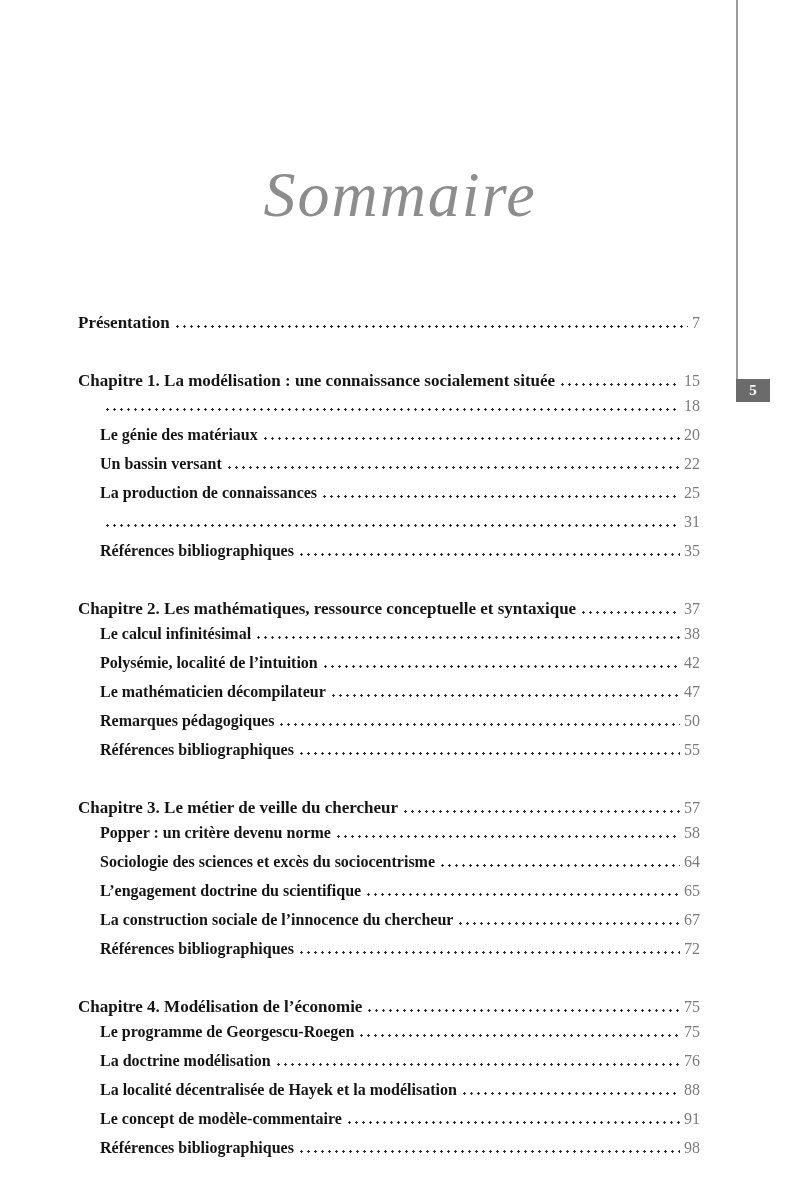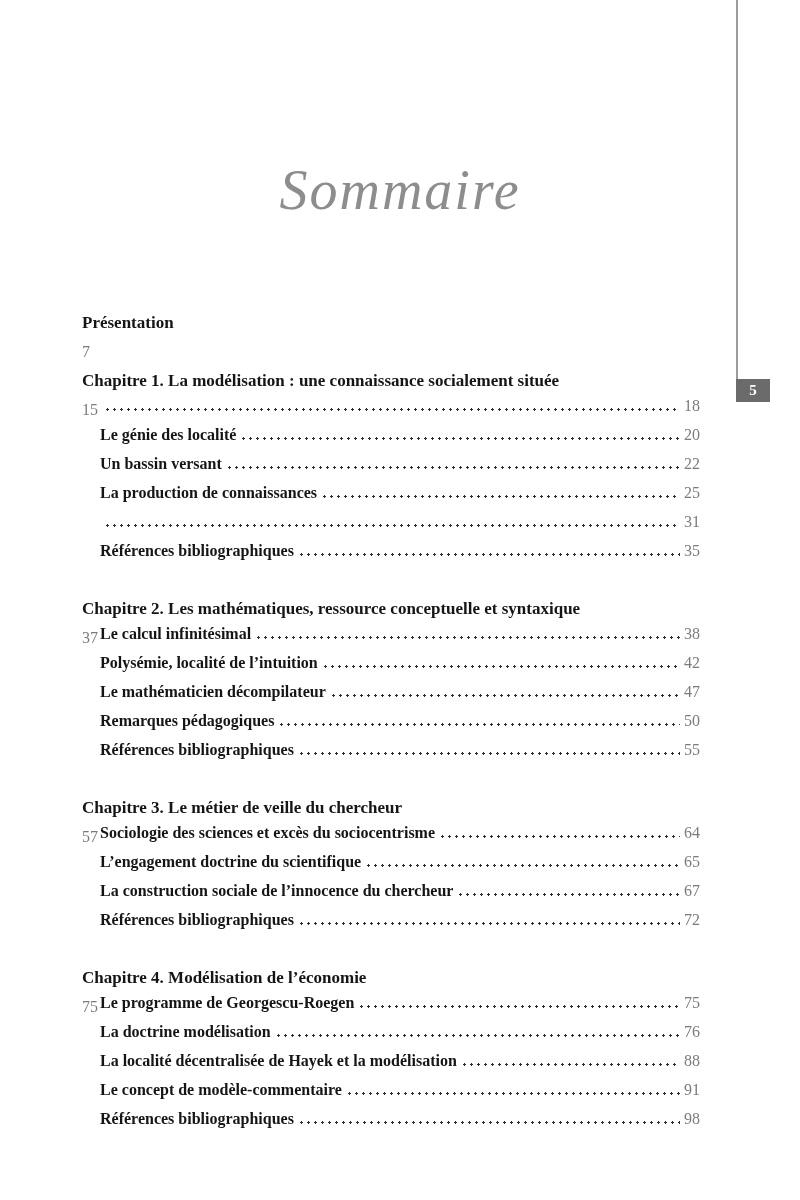--- a/index.html
+++ b/index.html
@@ -15,21 +15,21 @@
 
   
   .doc-title {
     position: absolute;
     top: 160px;
     left: 0;
     width: 100%;
     text-align: center;
     font-style: italic;
     font-weight: 400;
-    font-size: 56px;
+    font-size: 64px;
     letter-spacing: 2px;
     color: #8d8d8d;
     line-height: 1.1;
   }
 
   
   .edge-rule {
     position: absolute;
     left: 736px;
     top: 0;
@@ -66,21 +66,20 @@
   .row {
     display: flex;
     align-items: baseline;
     height: 29px;
     line-height: 29px;
     white-space: nowrap;
   }
   .row.chapter {
     font-size: 17px;
     font-weight: 700;
-    flex-direction: column;
   }
   .row.chapter:not(:first-child) { margin-top: 29px; margin-bottom: -4px; }
   .row.sub {
     font-size: 16px;
     font-weight: 700;
     padding-left: 22px;
   }
   .label { color: #151515; }
   .dots {
     flex: 1 1 auto;
@@ -118,21 +117,21 @@
       <div class="row chapter">
     <span class="label">Chapitre 1. La modélisation : une connaissance socialement située</span>
     <span class="dots"></span>
     <span class="pagenum">15</span>
   </div>
       <div class="row sub">
     <span class="dots"></span>
     <span class="pagenum">18</span>
   </div>
       <div class="row sub">
-    <span class="label">Le génie des localité</span>
+    <span class="label">Le génie des matériaux</span>
     <span class="dots"></span>
     <span class="pagenum">20</span>
   </div>
       <div class="row sub">
     <span class="label">Un bassin versant</span>
     <span class="dots"></span>
     <span class="pagenum">22</span>
   </div>
       <div class="row sub">
     <span class="label">La production de connaissances</span>
@@ -175,20 +174,25 @@
   </div>
       <div class="row sub">
     <span class="label">Références bibliographiques</span>
     <span class="dots"></span>
     <span class="pagenum">55</span>
   </div>
       <div class="row chapter">
     <span class="label">Chapitre 3. Le métier de veille du chercheur</span>
     <span class="dots"></span>
     <span class="pagenum">57</span>
+  </div>
+      <div class="row sub">
+    <span class="label">Popper : un critère devenu norme</span>
+    <span class="dots"></span>
+    <span class="pagenum">58</span>
   </div>
       <div class="row sub">
     <span class="label">Sociologie des sciences et excès du sociocentrisme</span>
     <span class="dots"></span>
     <span class="pagenum">64</span>
   </div>
       <div class="row sub">
     <span class="label">L’engagement doctrine du scientifique</span>
     <span class="dots"></span>
     <span class="pagenum">65</span>

